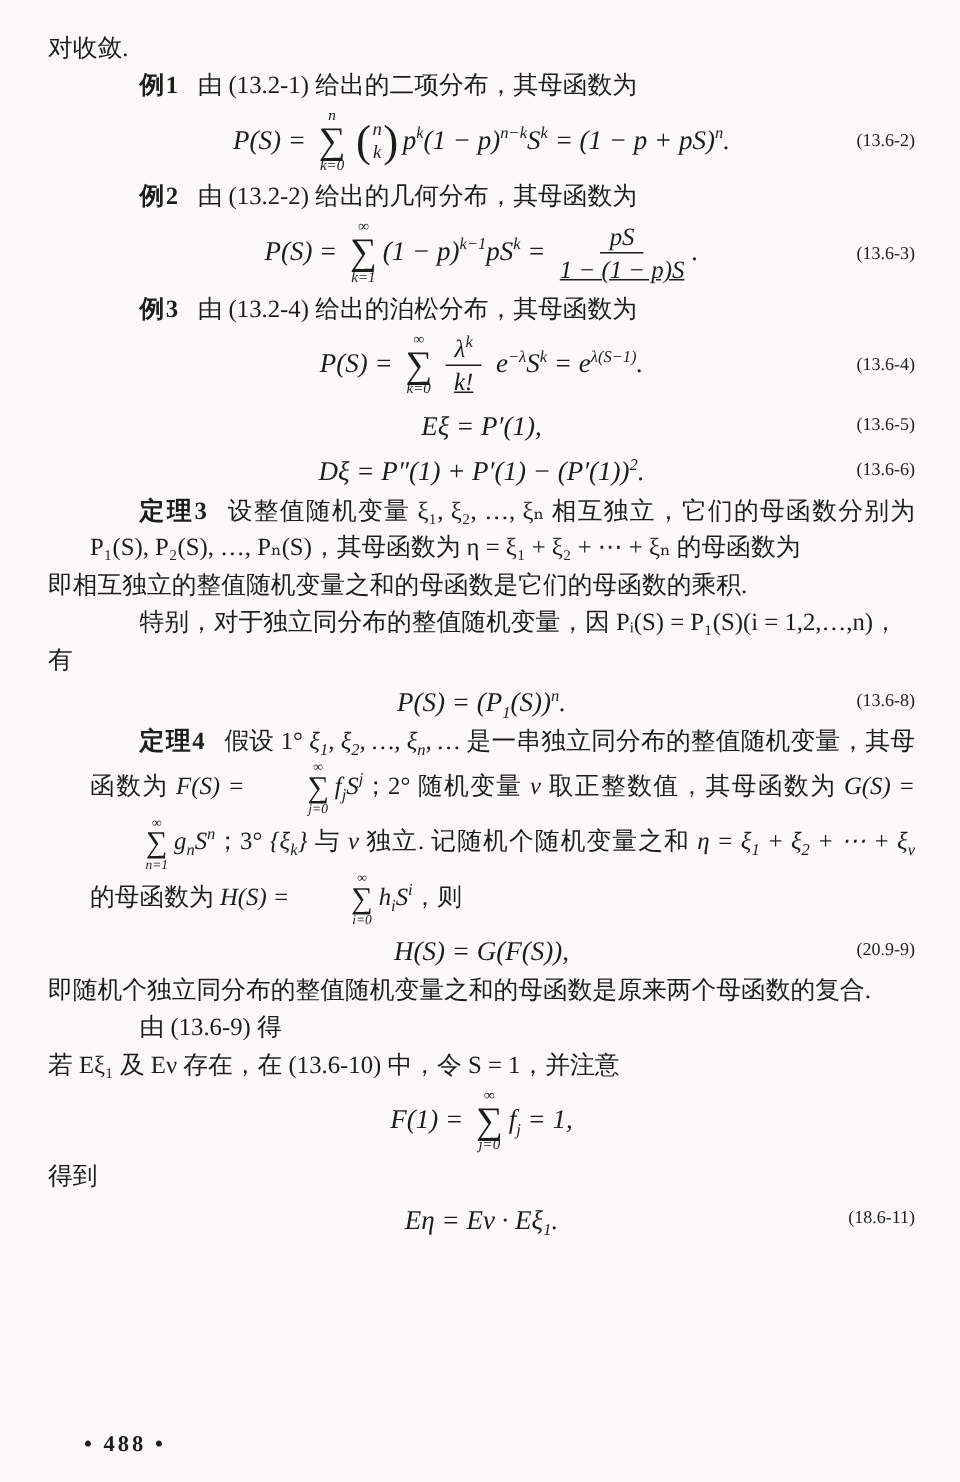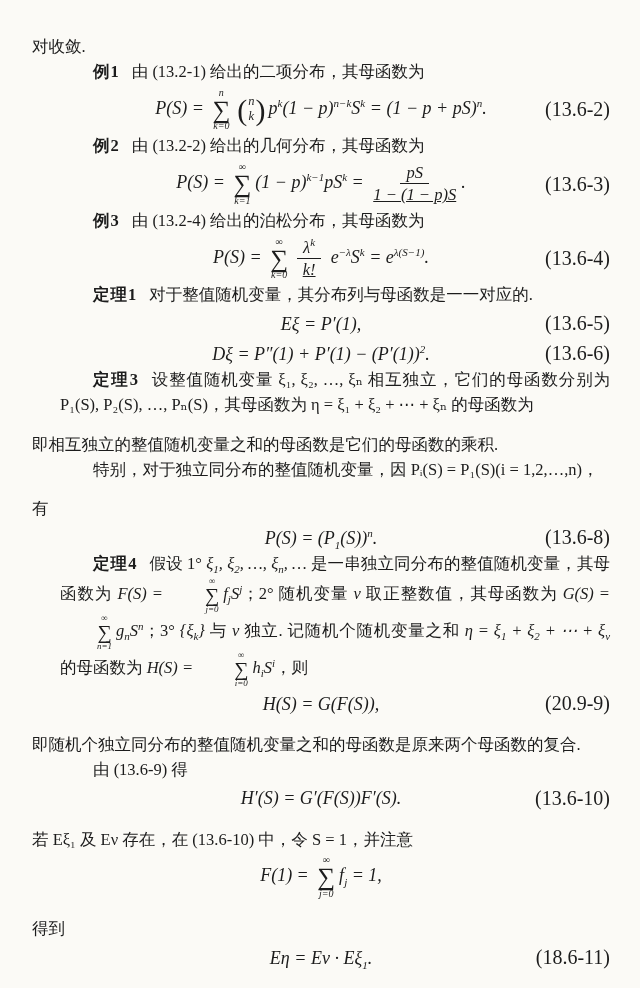--- a/index.html
+++ b/index.html
@@ -18,41 +18,41 @@
     display:flex;
     flex-direction:column;
   }
   .para{
     margin:0;
     font-size:16.5px;
     line-height:1.5;
     text-align:justify;
   }
   .para.indent{text-indent:2em;margin-left:28px;}
-  .para.noindent{text-indent:0;margin-top:15px;}
+  .para.noindent{text-indent:0;}
   .plabel{font-weight:700;margin-right:12px;letter-spacing:1px;}
   .mvar{font-style:italic;}
   .mtxt{font-style:normal;}
   sup,sub{font-size:11px;font-style:italic;line-height:0;}
   
   .eq{
     position:relative;
     text-align:center;
     font-size:18px;
     margin:3px 0;
     line-height:1.25;
   }
   .eq .mrow{display:inline-block;vertical-align:middle;}
   .eqno{
     position:absolute;
     right:0;
     top:50%;
     transform:translateY(-50%);
     font-style:normal;
-    font-size:20px;
+    font-size:12px;
   }
   
   .msum{
     display:inline-flex;
     flex-direction:column;
     align-items:center;
     vertical-align:middle;
     line-height:1;
     margin:0 4px;
   }
@@ -147,23 +147,20 @@
           <span class="lim">∞</span>
           <span class="sg">∑</span>
           <span class="lim">k=0</span>
         </span><span class="mfrac">
           <span class="num"><span class="mvar">λ</span><sup class="mvar">k</sup></span>
           <span class="den"><span class="mvar">k!</span></span>
         </span><span class="mvar"> e</span><sup class="mvar">−λ</sup><span class="mvar">S</span><sup class="mvar">k</sup><span class="mvar"> = e</span><sup class="mvar">λ(S−1)</sup><span class="mvar">.</span></span>
     <span class="eqno">(13.6-4)</span>
   </div>
 
-  <p class="para indent">
-    <span class="plabel">定理1</span><span>对于整值随机变量，其分布列与母函数是一一对应的.</span>
-  </p>
 
 
   <div class="eq">
     <span class="mrow"><span class="mvar">Eξ = P′(1),</span></span>
     <span class="eqno">(13.6-5)</span>
   </div>
 
   <div class="eq">
     <span class="mrow"><span class="mvar">Dξ = P″(1) + P′(1) − (P′(1))</span><sup class="mvar">2</sup><span class="mvar">.</span></span>
     <span class="eqno">(13.6-6)</span>
@@ -203,24 +200,20 @@
 
   <div class="eq">
     <span class="mrow"><span class="mvar">H(S) = G(F(S)),</span></span>
     <span class="eqno">(20.9-9)</span>
   </div>
 
   <p class="para noindent">即随机个独立同分布的整值随机变量之和的母函数是原来两个母函数的复合.</p>
 
   <p class="para indent">由 (13.6-9) 得</p>
 
-  <div class="eq">
-    <span class="mrow"><span class="mvar">H′(S) = G′(F(S))F′(S).</span></span>
-    <span class="eqno">(13.6-10)</span>
-  </div>
 
   <p class="para noindent">若 Eξ₁ 及 Eν 存在，在 (13.6-10) 中，令 S = 1，并注意</p>
 
   <div class="eq">
     <span class="mrow"><span class="mvar">F(1) = </span><span class="msum">
           <span class="lim">∞</span>
           <span class="sg">∑</span>
           <span class="lim">j=0</span>
         </span><span class="mvar">f</span><sub class="mvar">j</sub><span class="mvar"> = 1,</span></span>
   </div>

